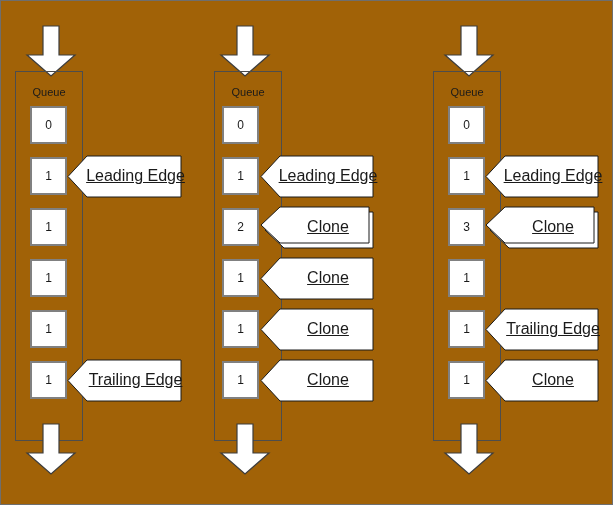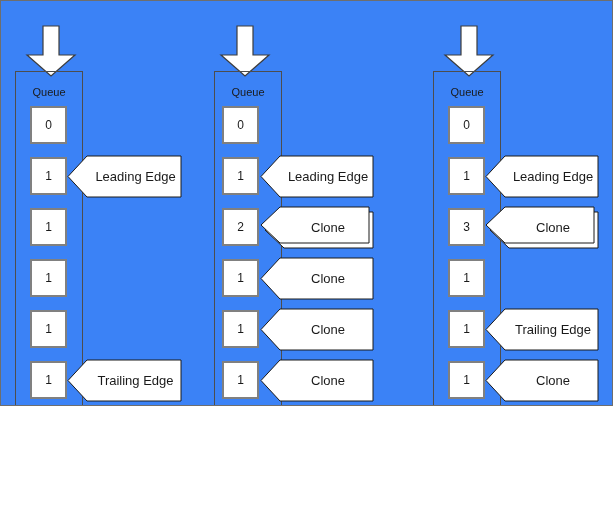--- a/index.html
+++ b/index.html
@@ -6,22 +6,22 @@
     margin: 0;
     padding: 0;
     background: #ffffff;
   }
   body {
     font-family: "Liberation Sans", sans-serif;
   }
   #canvas {
     position: relative;
     width: 613px;
-    height: 406px;
-    background: #3b82f6;
+    height: 505px;
+    background: #a16207;
     box-sizing: border-box;
     border: 1px solid #6e6e6e;
     overflow: hidden;
   }
   .stage {
     position: absolute;
     inset: 0;
   }
   
   .queue-col {
@@ -70,24 +70,25 @@
   .callout svg { display: block; position: absolute; left: 0; top: 0; }
   .callout .cl-text {
     position: absolute;
     left: 22px;
     right: 0;
     top: 0;
     bottom: 0;
     display: flex;
     align-items: center;
     justify-content: center;
-    font-size: 13px;
+    font-size: 16px;
     color: #1a1a1a;
     white-space: nowrap;
     pointer-events: none;
+    text-decoration: underline;
   }
   .callout.stacked .shadowshape {
     position: absolute;
     left: 4px;
     top: 5px;
   }
 </style>
 </head>
 <body>
 

